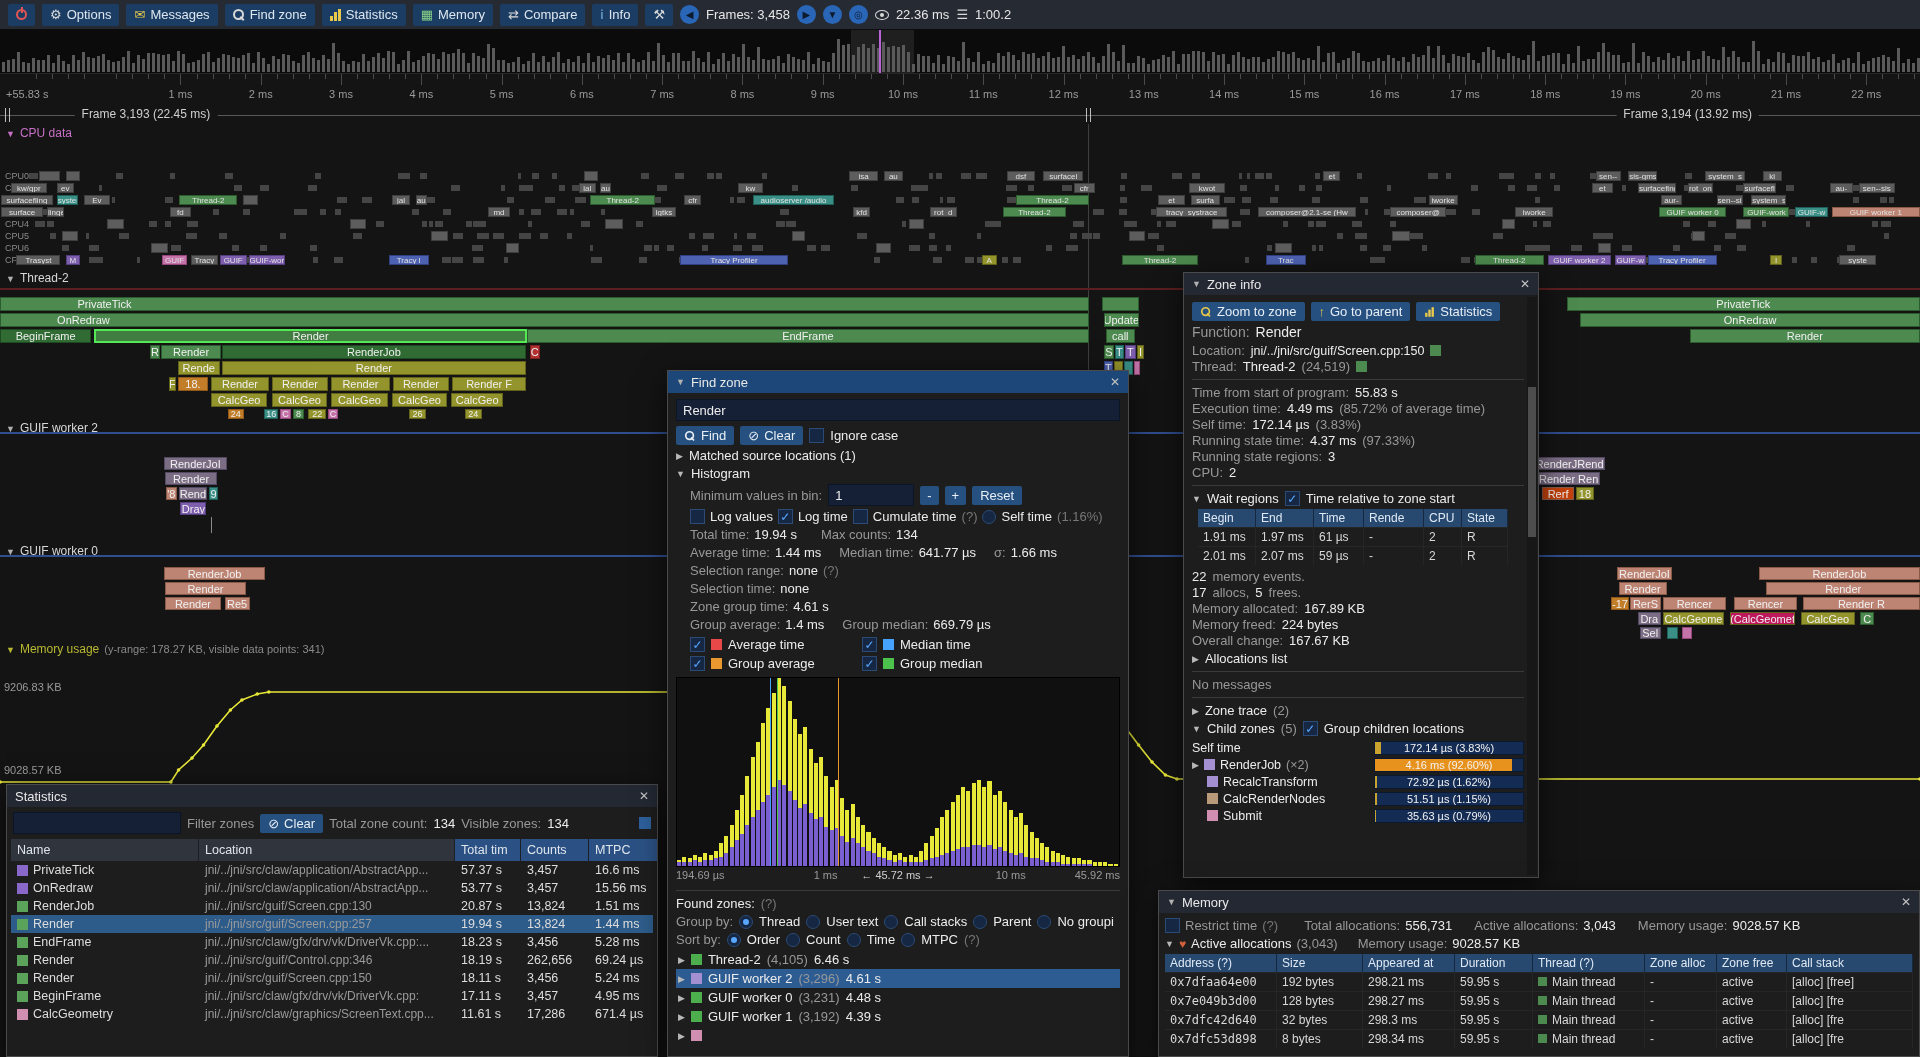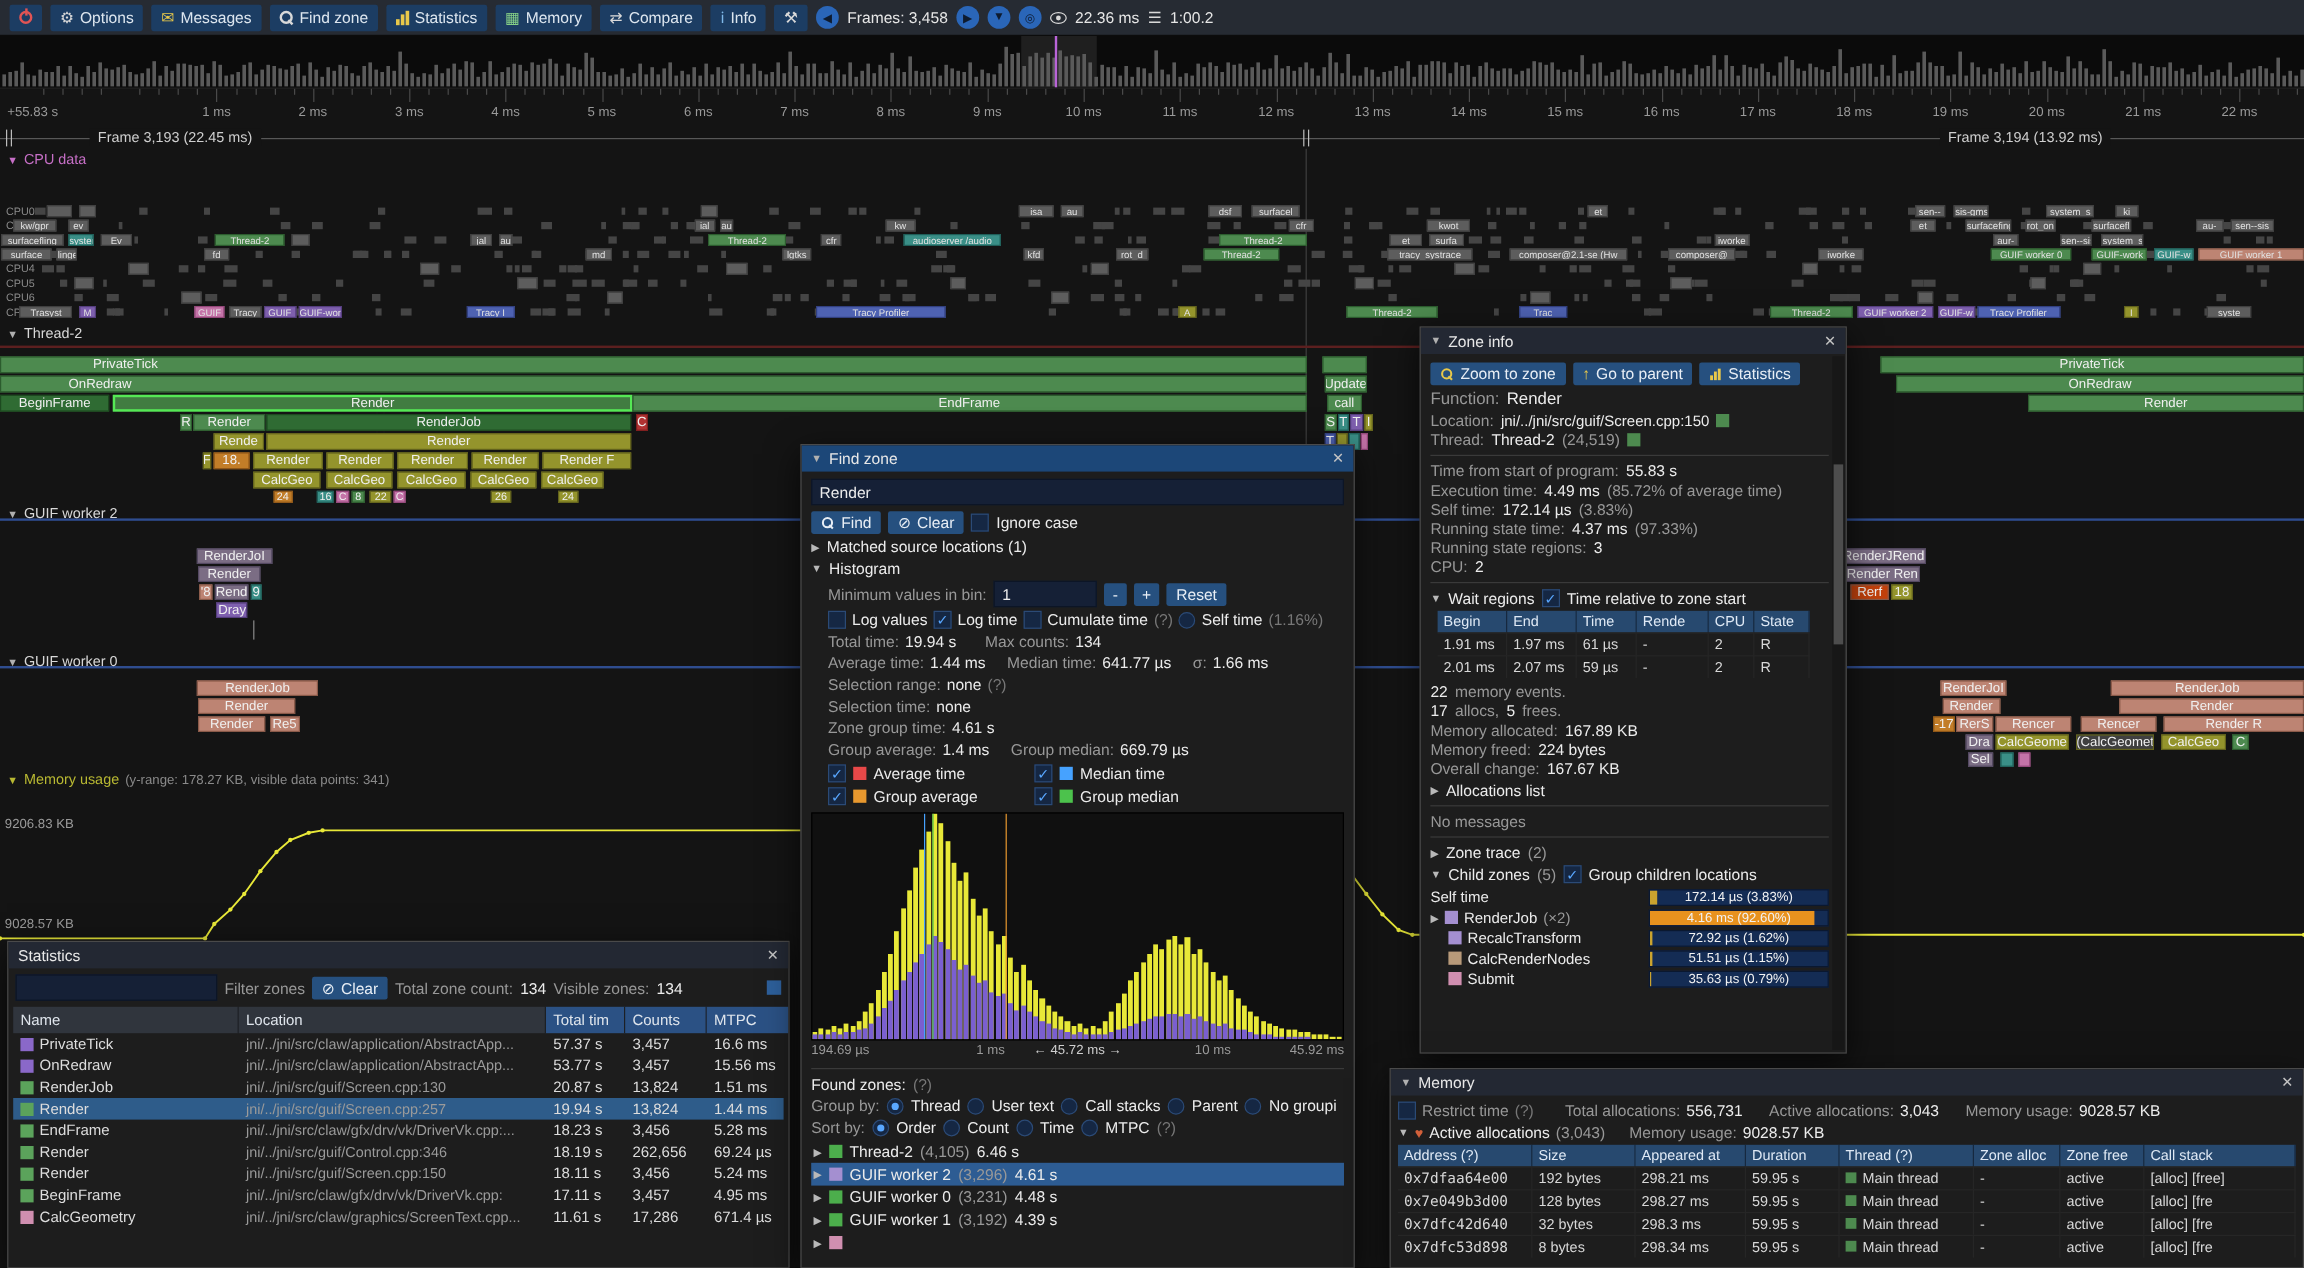--- a/index.html
+++ b/index.html
@@ -1289,21 +1289,21 @@
           <div class="zone" style="left: 11.7%; width: 1.3%; background: rgb(189, 132, 115); border-color: rgb(138, 90, 73);">Re5</div>
           <div class="zone" style="left: 83.9%; width: 0.95%; background: rgb(194, 125, 40); border-color: rgb(143, 87, 24);">-17</div>
           <div class="zone" style="left: 84.9%; width: 1.6%; background: rgb(189, 132, 115); border-color: rgb(138, 90, 73);">RerS</div>
           <div class="zone" style="left: 86.6%; width: 3.3%; background: rgb(189, 132, 115); border-color: rgb(138, 90, 73);">Rencer</div>
           <div class="zone" style="left: 90.3%; width: 3.3%; background: rgb(189, 132, 115); border-color: rgb(138, 90, 73);">Rencer</div>
           <div class="zone" style="left: 93.9%; width: 6.1%; background: rgb(189, 132, 115); border-color: rgb(138, 90, 73);">Render R</div>
         </div>
         <div class="zrow" style="height: 15px;">
           <div class="zone" style="left: 85.3%; width: 1.2%; background: rgb(123, 109, 132); border-color: rgb(84, 73, 98);">Dra</div>
           <div class="zone" style="left: 86.6%; width: 3.2%; background: rgb(148, 148, 44); border-color: rgb(98, 98, 28);">CalcGeome</div>
-          <div class="zone" style="left: 90.1%; width: 3.4%; background: #404040; border-color: rgb(98, 98, 28);">(CalcGeomet</div>
+          <div class="zone" style="left: 90.1%; width: 3.4%; background: #be185d; border-color: rgb(98, 98, 28);">(CalcGeomet</div>
           <div class="zone" style="left: 93.8%; width: 2.8%; background: rgb(148, 148, 44); border-color: rgb(98, 98, 28);">CalcGeo</div>
           <div class="zone" style="left: 96.9%; width: 0.7%; background: rgb(77, 138, 79); border-color: rgb(44, 92, 46);">C</div>
         </div>
         <div class="zrow" style="height: 14px;">
           <div class="zone" style="left: 85.4%; width: 1.1%; background: rgb(123, 109, 132); border-color: rgb(84, 73, 98);">Sel</div>
           <div class="zone" style="left: 86.8%; width: 0.6%; background: rgb(58, 143, 135); border-color: rgb(31, 95, 89);"></div>
           <div class="zone" style="left: 87.6%; width: 0.5%; background: rgb(196, 115, 168); border-color: rgb(148, 71, 122);"></div>
         </div>
       </div>
 

